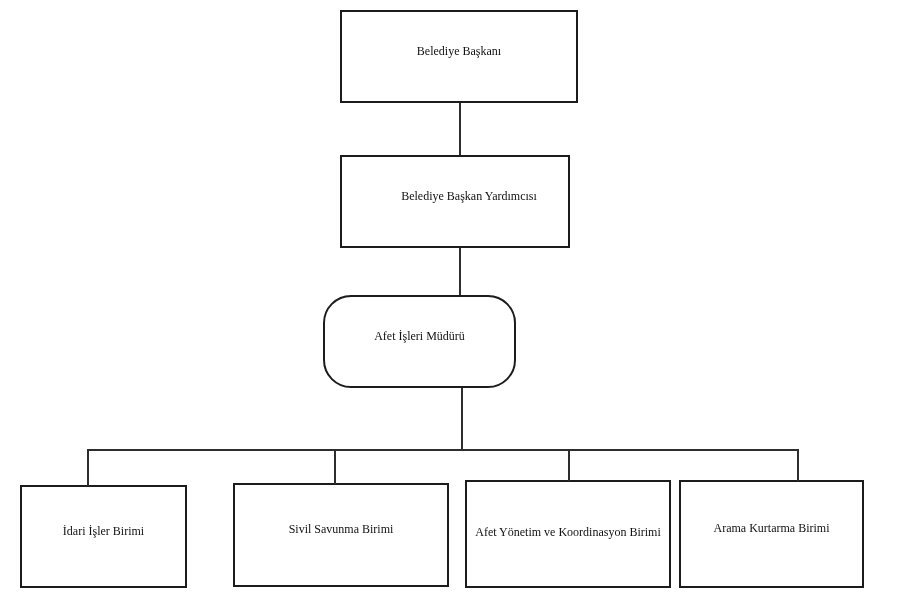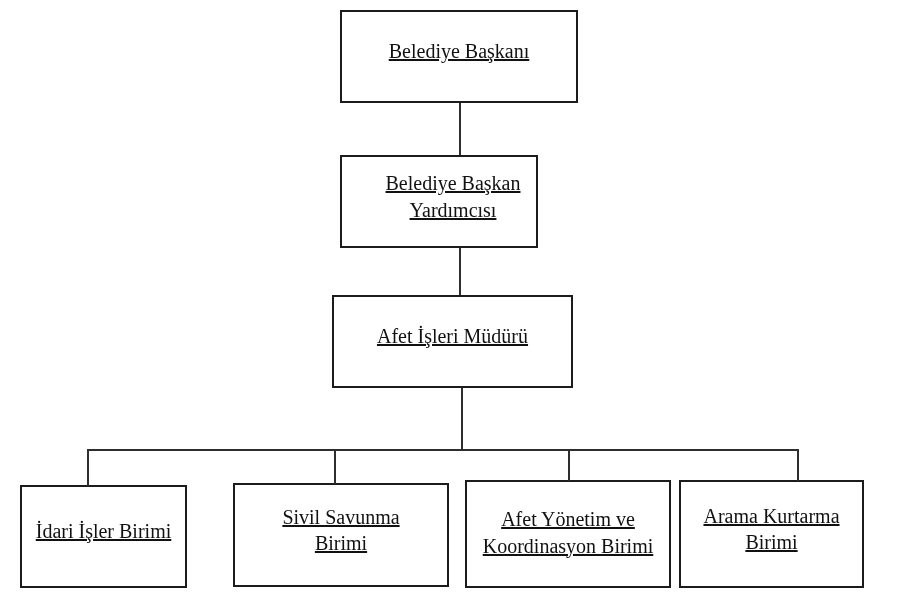--- a/index.html
+++ b/index.html
@@ -18,32 +18,31 @@
   }
   .node {
     position: absolute;
     box-sizing: border-box;
     border: 2px solid #1c1c1c;
     background: #ffffff;
     display: flex;
     align-items: center;
     justify-content: center;
     text-align: center;
-    font-size: 20px;
+    font-size: 12px;
     line-height: 1.32;
     padding-bottom: 10px;
-    text-decoration: underline;
   }
   .node span {
     display: inline-block;
   }
   
   .node-mayor    { left: 340px; top: 10px;  width: 238px; height: 93px; }
-  .node-deputy   { left: 340px; top: 155px; width: 198px; height: 93px; padding-left: 28px; }
-  .node-director { left: 332px; top: 295px; width: 241px; height: 93px; }
+  .node-deputy   { left: 340px; top: 155px; width: 230px; height: 93px; padding-left: 28px; }
+  .node-director { left: 323px; top: 295px; width: 193px; height: 93px; border-radius: 28px; }
   .node-deputy span { max-width: 175px; }
   
   .node-unit-0 { left: 20px;  top: 485px; width: 167px; height: 103px; }
   .node-unit-1 { left: 233px; top: 483px; width: 216px; height: 104px; }
   .node-unit-2 { left: 465px; top: 480px; width: 206px; height: 108px; }
   .node-unit-3 { left: 679px; top: 480px; width: 185px; height: 108px; }
   .node-unit-1 span { max-width: 145px; }
   .node-unit-2 span { max-width: 195px; margin-top: 7px; }
   .node-unit-3 span { max-width: 165px; }
   

